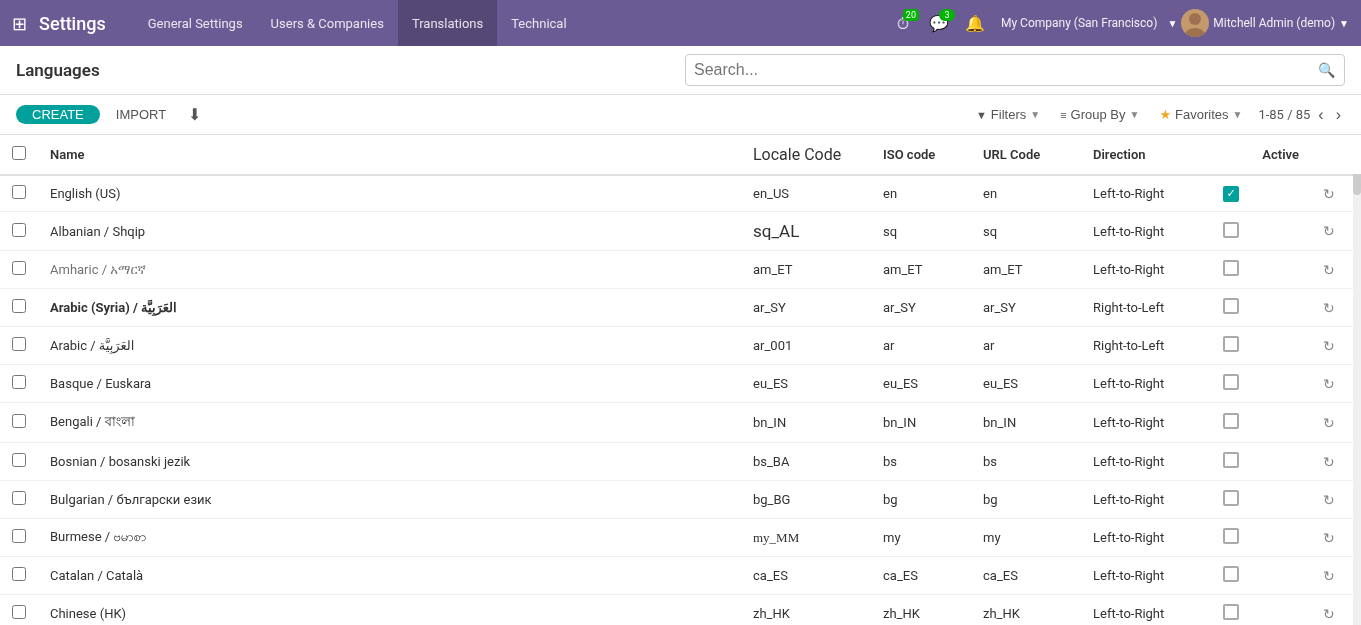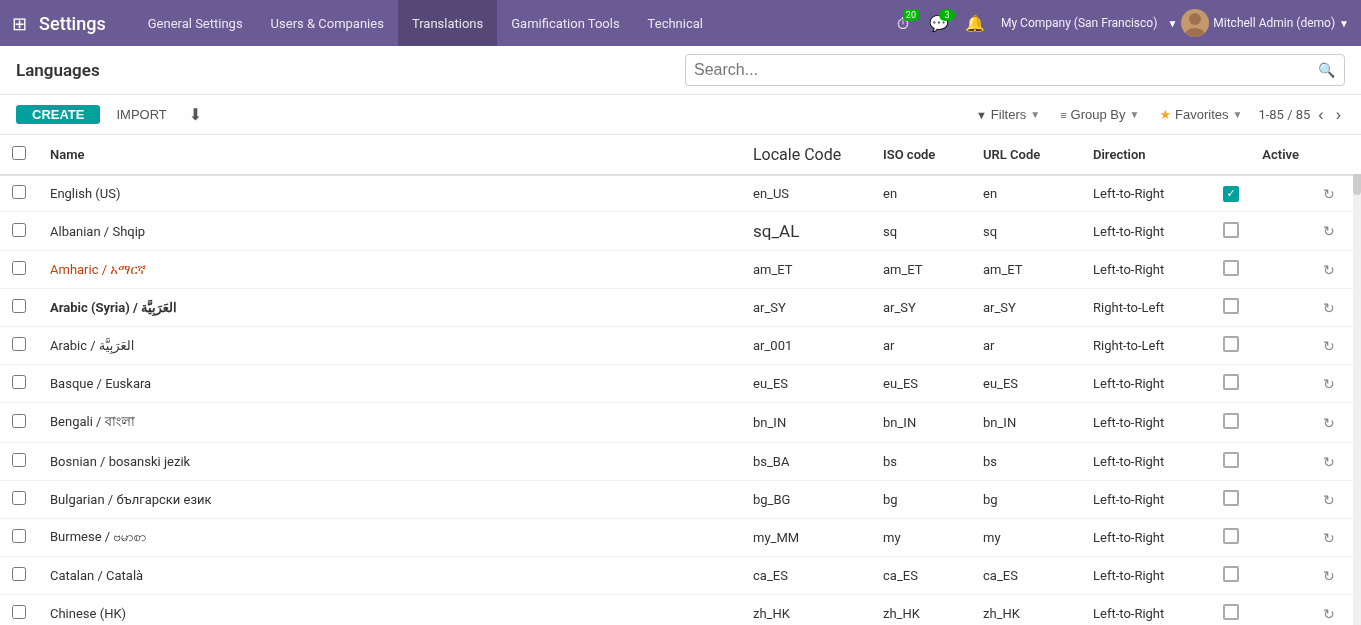--- a/index.html
+++ b/index.html
@@ -45,21 +45,20 @@
 
 <div class="page-layout">
 
   <nav style="background:#6b5b95; display:flex; align-items:center; height:46px; padding:0 12px; gap:0;">
     <span style="color:#fff;font-size:18px;margin-right:12px;cursor:pointer;">⊞</span>
     <span style="color:#fff;font-size:18px;font-weight:500;margin-right:28px;">Settings</span>
     <div style="display:flex;flex:1;">
       <span style="color:rgba(255,255,255,0.85);padding:0 14px;height:46px;display:flex;align-items:center;cursor:pointer;font-size:13px;">General Settings</span>
       <span style="color:rgba(255,255,255,0.85);padding:0 14px;height:46px;display:flex;align-items:center;cursor:pointer;font-size:13px;">Users &amp; Companies</span>
       <span style="color:rgba(255,255,255,0.85);padding:0 14px;height:46px;display:flex;align-items:center;cursor:pointer;font-size:13px;background:rgba(0,0,0,0.2);">Translations</span>
-      <span style="color:rgba(255,255,255,0.85);padding:0 14px;height:46px;display:flex;align-items:center;cursor:pointer;font-size:13px;">Gamification Tools</span>
       <span style="color:rgba(255,255,255,0.85);padding:0 14px;height:46px;display:flex;align-items:center;cursor:pointer;font-size:13px;">Technical</span>
     </div>
     <div style="display:flex;align-items:center;gap:4px;">
       <div style="position:relative;color:#fff;cursor:pointer;width:32px;height:32px;display:flex;align-items:center;justify-content:center;font-size:16px;">
         ⏱
         <span style="position:absolute;top:2px;right:0;background:#00b300;color:#fff;font-size:9px;border-radius:4px;padding:1px 3px;min-width:16px;text-align:center;">20</span>
       </div>
       <div style="position:relative;color:#fff;cursor:pointer;width:32px;height:32px;display:flex;align-items:center;justify-content:center;font-size:16px;">
         💬
         <span style="position:absolute;top:2px;right:0;background:#00b300;color:#fff;font-size:9px;border-radius:8px;padding:1px 3px;min-width:16px;text-align:center;">3</span>
@@ -80,21 +79,21 @@
 
   <div style="background:#fff;border-bottom:1px solid #e0e0e0;padding:8px 16px;display:flex;align-items:center;justify-content:space-between;">
     <span style="font-size:17px;font-weight:600;color:#333;">Languages</span>
     <div style="display:flex;align-items:center;border:1px solid #ccc;border-radius:4px;background:#fff;width:660px;height:32px;padding:0 8px;">
       <input type="text" style="border: none; outline: none; flex: 1 1 0%; font-size: 16px;" placeholder="Search...">
       <span style="color:#999;font-size:14px;">🔍</span>
     </div>
   </div>
 
   <div style="background:#fff;border-bottom:1px solid #e0e0e0;padding:6px 16px;display:flex;align-items:center;gap:8px;">
-    <button style="background:#00a09d;color:#fff;border:none;border-radius:3px;padding:2px 16px;font-size:13px;font-weight:700;cursor:pointer;">CREATE</button>
+    <button style="background:#00a09d;color:#fff;border:none;border-radius:10px;padding:2px 16px;font-size:13px;font-weight:400;cursor:pointer;">CREATE</button>
     <button style="background:transparent;border:none;color:#555;font-size:13px;cursor:pointer;padding:6px 8px;font-weight:500;">IMPORT</button>
     <button style="background:transparent;border:none;color:#555;font-size:16px;cursor:pointer;padding:4px 6px;">⬇</button>
     <div style="flex:1;"></div>
     <div style="display:flex;align-items:center;gap:4px;">
       <button style="background:transparent;border:none;color:#555;font-size:13px;cursor:pointer;display:flex;align-items:center;gap:4px;padding:4px 8px;">
         <span style="font-size:11px;">▼</span>
         <span>Filters</span>
         <span style="font-size:10px;color:#888;">▼</span>
       </button>
       <button style="background:transparent;border:none;color:#555;font-size:13px;cursor:pointer;display:flex;align-items:center;gap:4px;padding:4px 8px;">
@@ -147,21 +146,21 @@
             <td style="padding: 9px 12px; font-size: 13px; color: rgb(51, 51, 51);">Albanian / Shqip</td>
             <td style="padding: 9px 12px; font-size: 17px; color: rgb(51, 51, 51);">sq_AL</td>
             <td style="padding: 9px 12px; font-size: 13px; color: rgb(51, 51, 51);">sq</td>
             <td style="padding: 9px 12px; font-size: 13px; color: rgb(51, 51, 51);">sq</td>
             <td style="padding: 9px 12px; font-size: 13px; color: rgb(51, 51, 51);">Left-to-Right</td>
             <td style="padding: 9px 12px;"><div style="width: 16px; height: 16px; border: 2px solid rgb(170, 170, 170); border-radius: 2px; display: inline-block; background: rgb(255, 255, 255); cursor: pointer;"></div></td>
             <td style="padding: 9px 12px;"><button style="background: transparent; border: none; cursor: pointer; color: rgb(136, 136, 136); font-size: 14px;">↻</button></td>
           </tr>
           <tr style="border-bottom: 1px solid rgb(240, 240, 240);">
             <td style="padding: 9px 12px; text-align: center;"><input type="checkbox" style="cursor: pointer; width: 14px; height: 14px;"></td>
-            <td style="padding: 9px 12px; font-size: 13px; color: #c2410c;">Amharic / አማርኛ</td>
+            <td style="padding: 9px 12px; font-size: 13px; color: #737373;">Amharic / አማርኛ</td>
             <td style="padding: 9px 12px; font-size: 13px; color: rgb(51, 51, 51);">am_ET</td>
             <td style="padding: 9px 12px; font-size: 13px; color: rgb(51, 51, 51);">am_ET</td>
             <td style="padding: 9px 12px; font-size: 13px; color: rgb(51, 51, 51);">am_ET</td>
             <td style="padding: 9px 12px; font-size: 13px; color: rgb(51, 51, 51);">Left-to-Right</td>
             <td style="padding: 9px 12px;"><div style="width: 16px; height: 16px; border: 2px solid rgb(170, 170, 170); border-radius: 2px; display: inline-block; background: rgb(255, 255, 255); cursor: pointer;"></div></td>
             <td style="padding: 9px 12px;"><button style="background: transparent; border: none; cursor: pointer; color: rgb(136, 136, 136); font-size: 14px;">↻</button></td>
           </tr>
           <tr style="border-bottom: 1px solid rgb(240, 240, 240);">
             <td style="padding: 9px 12px; text-align: center;"><input type="checkbox" style="cursor: pointer; width: 14px; height: 14px;"></td>
             <td style="padding: 9px 12px; font-size: 13px; color: rgb(51, 51, 51); font-weight: bold;">Arabic (Syria) / العَرَبِيَّة</td>
@@ -218,21 +217,21 @@
             <td style="padding: 9px 12px; font-size: 13px; color: rgb(51, 51, 51);">bg_BG</td>
             <td style="padding: 9px 12px; font-size: 13px; color: rgb(51, 51, 51);">bg</td>
             <td style="padding: 9px 12px; font-size: 13px; color: rgb(51, 51, 51);">bg</td>
             <td style="padding: 9px 12px; font-size: 13px; color: rgb(51, 51, 51);">Left-to-Right</td>
             <td style="padding: 9px 12px;"><div style="width: 16px; height: 16px; border: 2px solid rgb(170, 170, 170); border-radius: 2px; display: inline-block; background: rgb(255, 255, 255); cursor: pointer;"></div></td>
             <td style="padding: 9px 12px;"><button style="background: transparent; border: none; cursor: pointer; color: rgb(136, 136, 136); font-size: 14px;">↻</button></td>
           </tr>
           <tr style="border-bottom: 1px solid rgb(240, 240, 240);">
             <td style="padding: 9px 12px; text-align: center;"><input type="checkbox" style="cursor: pointer; width: 14px; height: 14px;"></td>
             <td style="padding: 9px 12px; font-size: 13px; color: rgb(51, 51, 51);">Burmese / ဗမာစာ</td>
-            <td style="padding: 9px 12px; font-size: 13px; color: rgb(51, 51, 51);">my_MM</td>
+            <td style="padding: 9px 12px; font-size: 13px; color: rgb(51, 51, 51); font-family: Liberation Serif, serif;">my_MM</td>
             <td style="padding: 9px 12px; font-size: 13px; color: rgb(51, 51, 51);">my</td>
             <td style="padding: 9px 12px; font-size: 13px; color: rgb(51, 51, 51);">my</td>
             <td style="padding: 9px 12px; font-size: 13px; color: rgb(51, 51, 51);">Left-to-Right</td>
             <td style="padding: 9px 12px;"><div style="width: 16px; height: 16px; border: 2px solid rgb(170, 170, 170); border-radius: 2px; display: inline-block; background: rgb(255, 255, 255); cursor: pointer;"></div></td>
             <td style="padding: 9px 12px;"><button style="background: transparent; border: none; cursor: pointer; color: rgb(136, 136, 136); font-size: 14px;">↻</button></td>
           </tr>
           <tr style="border-bottom: 1px solid rgb(240, 240, 240);">
             <td style="padding: 9px 12px; text-align: center;"><input type="checkbox" style="cursor: pointer; width: 14px; height: 14px;"></td>
             <td style="padding: 9px 12px; font-size: 13px; color: rgb(51, 51, 51);">Catalan / Català</td>
             <td style="padding: 9px 12px; font-size: 13px; color: rgb(51, 51, 51);">ca_ES</td>

